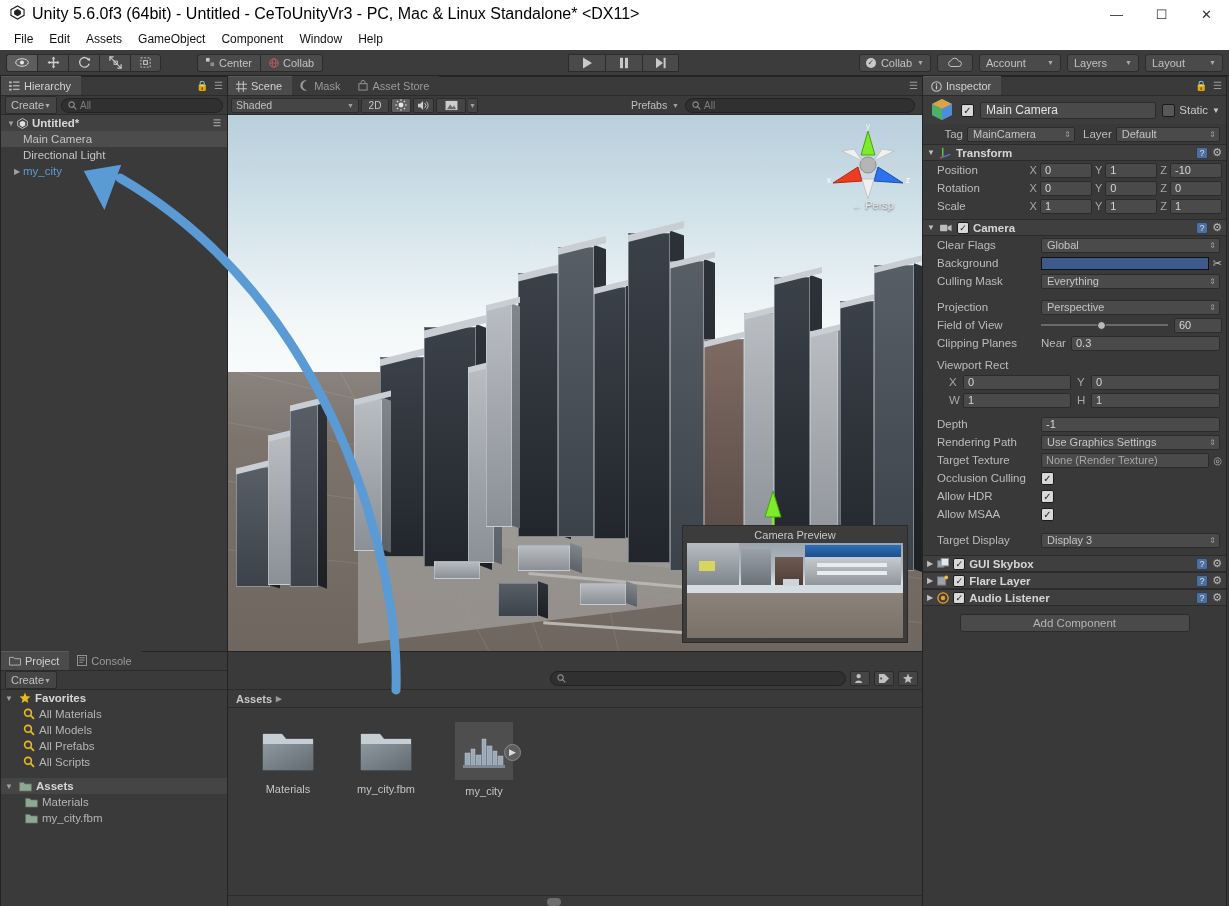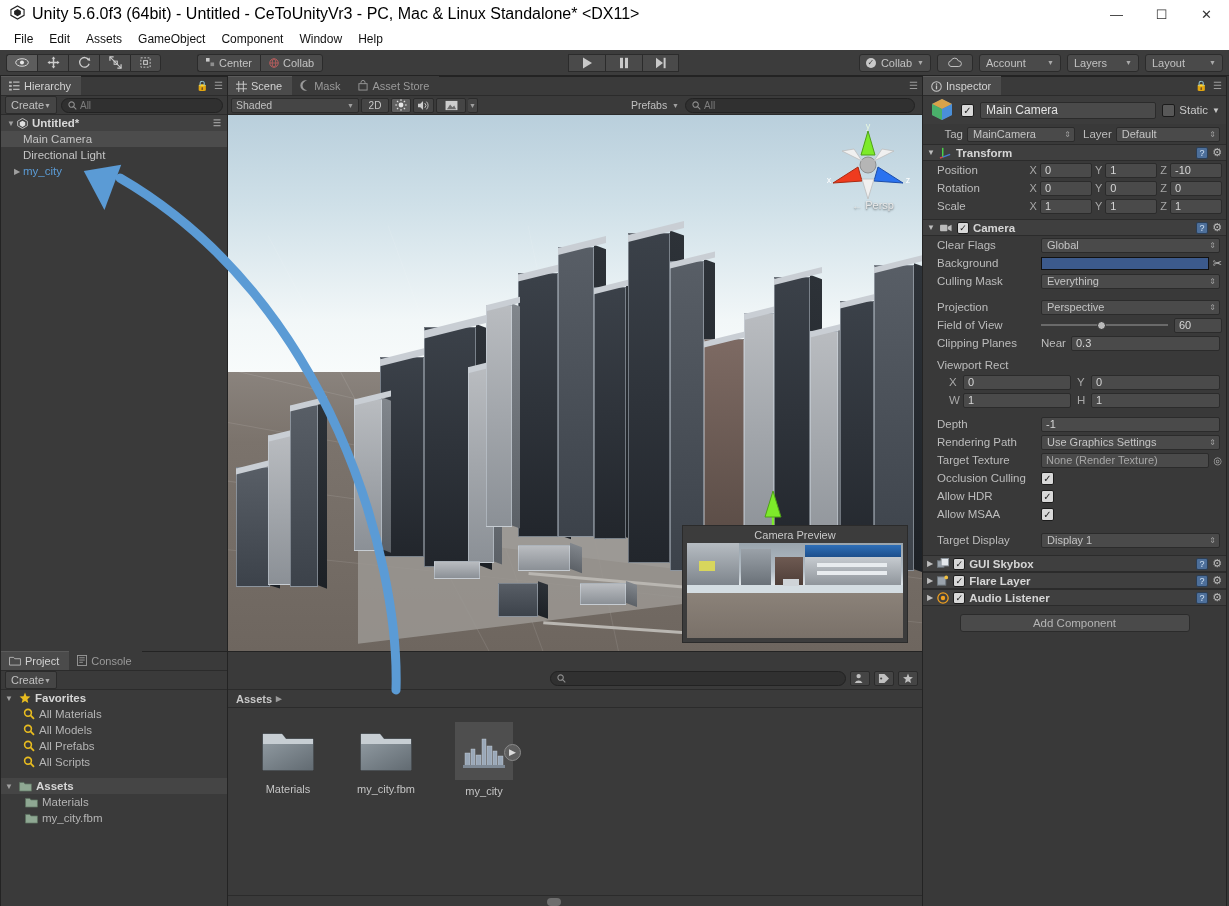--- a/index.html
+++ b/index.html
@@ -1063,21 +1063,21 @@
         <span class="chk">✓</span>
       </div>
       <div class="prop">
         <span class="lbl">Allow MSAA</span>
         <span class="chk">✓</span>
       </div>
       <div style="height:8px;"></div>
       <div class="prop">
         <span class="lbl">Target Display</span>
         <span class="mini-drop" style="flex:1;margin-right:2px;">
-          <span>Display 1</span>
+          <span>Display 3</span>
           <span style="font-size:8px;color:#a0a0a0;">⇕</span>
         </span>
       </div>
       <div style="height:6px;"></div>
 
       <div class="comp-hdr">
         <span style="font-size:8px;color:#bdbdbd;">▶</span>
         <svg width="12" height="12" viewBox="0 0 13 13">
             <rect x="0.5" y="3" width="7" height="7" fill="#9aa3ac" stroke="#6d757c"></rect>
             <rect x="4.5" y="0.5" width="8" height="8" fill="#e4e8ec" stroke="#8d959c"></rect>

